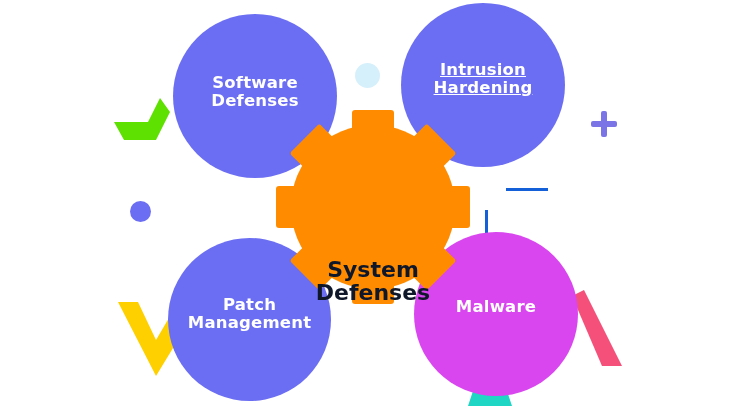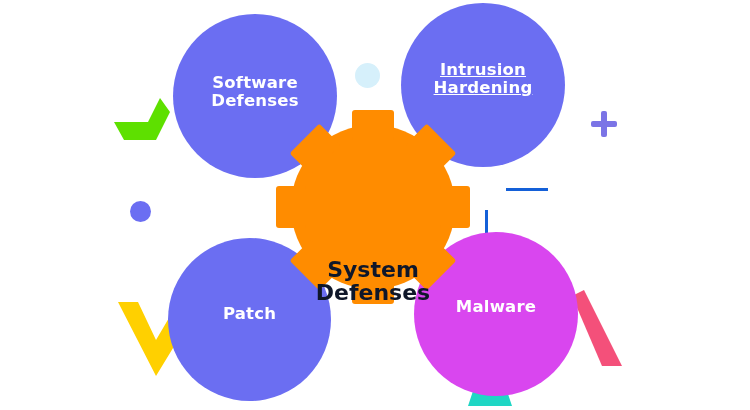--- a/index.html
+++ b/index.html
@@ -60,20 +60,21 @@
     <span>Defenses</span>
   </div>
 
   <div class="node" style="left:401px;top:3px;width:164px;height:164px;background:#6b6ef2;padding-bottom:12px;box-sizing:border-box;text-decoration:underline;">
     <span>Intrusion</span>
     <span>Hardening</span>
   </div>
 
   <div class="node" style="left:168px;top:238px;width:163px;height:163px;background:#6b6ef2;padding-bottom:12px;box-sizing:border-box;">
     <span>Patch</span>
+    <span>Management</span>
   </div>
 
   <div class="node" style="left:414px;top:232px;width:164px;height:164px;background:#d946ef;padding-bottom:14px;box-sizing:border-box;">
     <span>Malware</span>
   </div>
 
   <div class="gear-wrap">
     <svg width="194" height="194" viewBox="0 0 194 194">
       <g transform="translate(97,97)" fill="#ff8c00">
         <circle r="82"></circle>

